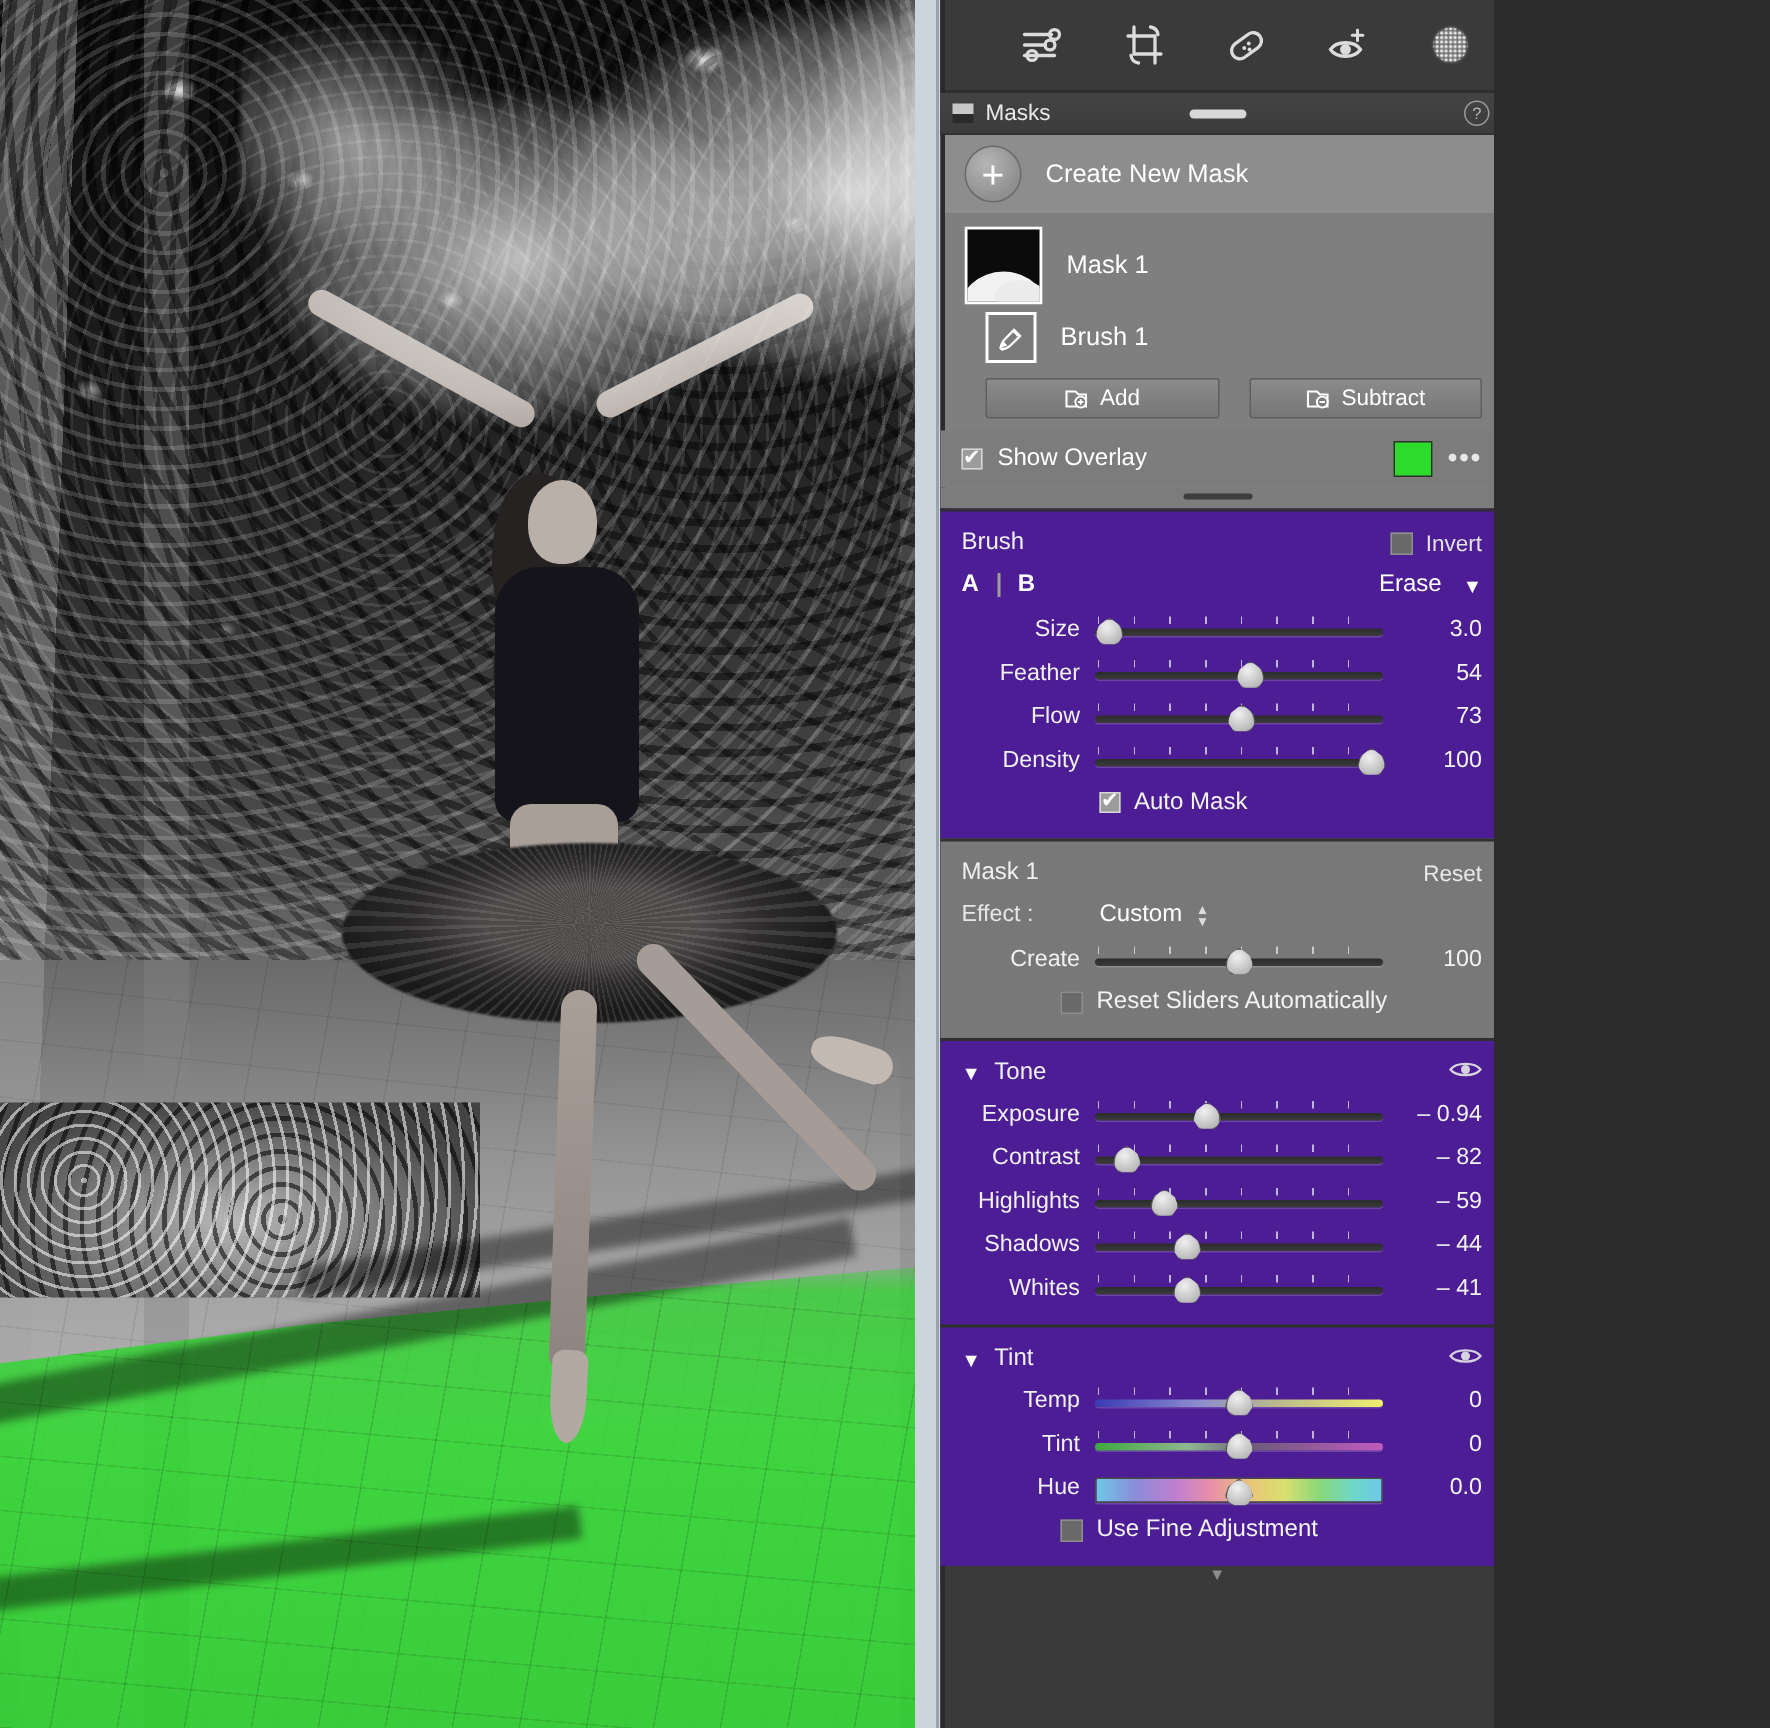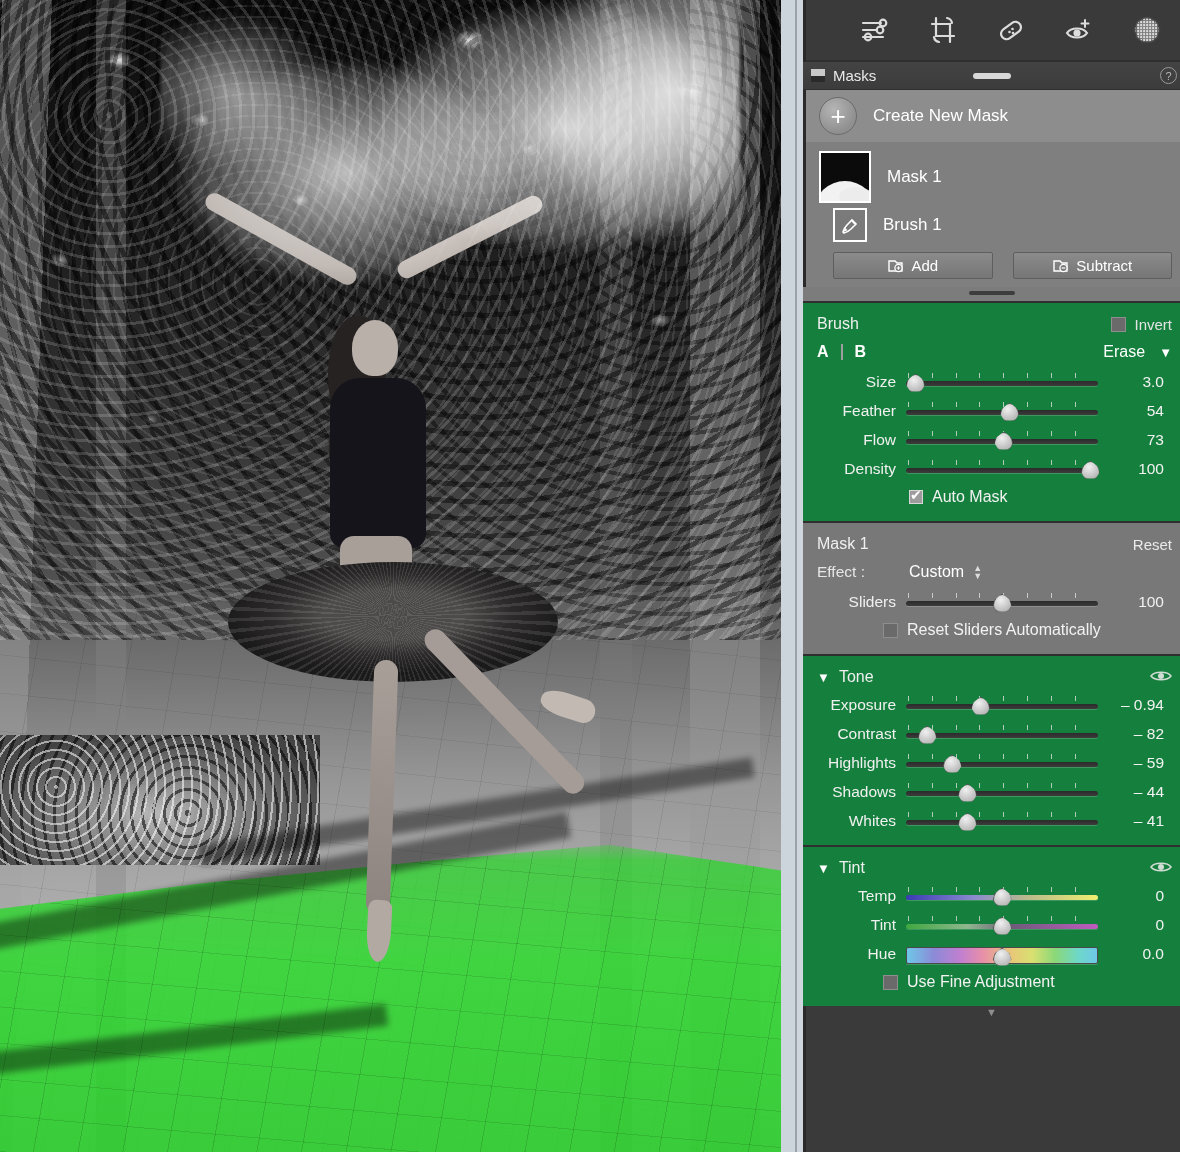--- a/index.html
+++ b/index.html
@@ -2,21 +2,21 @@
 <html><head>
 <meta charset="utf-8">
 <style>
   * { box-sizing: border-box; margin: 0; padding: 0; }
   html, body {
     width: 1180px; height: 1152px;
     background: #2b2b2b;
     font-family: "Liberation Sans", sans-serif;
     overflow: hidden;
   }
-  .app { position: relative; width: 1180px; height: 1152px; display: flex; }
+  .app { position: relative; width: 996px; height: 1152px; display: flex; }
 
   
   .canvas-area {
     position: relative;
     width: 781px; height: 1152px;
     overflow: hidden;
     background: #111;
   }
   .photo {
     position: absolute; inset: 0;
@@ -231,21 +231,21 @@
   .overlay-label { font-size: 16px; color: #fff; margin-left: 10px; }
   .swatch { width: 26px; height: 24px; border: 1px solid #2e2e2e; margin-left: auto; }
   .dots { color: #e8e8e8; font-size: 19px; letter-spacing: 1px; margin-left: 10px; padding-right: 2px; }
   .drag-handle-bar { height: 14px; background: #7c7c7c; position: relative; }
   .drag-handle-bar::after {
     content:""; position:absolute; left: 50%; top: 4px; transform: translateX(-50%);
     width: 46px; height: 4px; border-radius: 2px; background: #3d3d3d;
   }
 
   
-  .section { background: #15803d; border-top: 2px solid #2f2f2f; padding: 8px 0 10px 0; position: relative; }
+  .section { background: #4c1d95; border-top: 2px solid #2f2f2f; padding: 8px 0 10px 0; position: relative; }
   .section.dark { background: #787878; }
   .sec-head { display:flex; align-items:center; padding: 0 8px 0 14px; height: 26px; }
   .sec-title { font-size: 16px; color: #efefef; }
   .sec-right { margin-left:auto; font-size: 15px; color: #eaeaea; display:flex; align-items:center; gap: 8px; }
 
   .row { display: flex; align-items: center; height: 29px; padding: 0 8px 0 0; }
   .row-label { width: 103px; text-align: right; font-size: 15.5px; color: #f0f0f0; padding-right: 10px; flex: none; }
   .slider { position: relative; width: 192px; height: 22px; flex: none; }
   .ticks {
     position:absolute; left: 2px; right: 2px; top: 2px; height: 5px;
@@ -432,20 +432,26 @@
             <svg width="17" height="17" viewBox="0 0 17 17">
                 <path d="M2 4h6l2 2h5v8H2z" fill="none" stroke="#fff" stroke-width="1.4"></path>
                 <circle cx="11.5" cy="11" r="3.6" fill="#7b7b7b" stroke="#fff" stroke-width="1.3"></circle>
                 <path d="M9.7 11h3.6" stroke="#fff" stroke-width="1.2"></path>
               </svg>
             <span>Subtract</span>
           </div>
         </div>
       </div>
 
+      <div class="overlay-bar">
+        <div class="chk on"></div>
+        <div class="overlay-label">Show Overlay</div>
+        <div class="swatch" style="background:#2ddb2d"></div>
+        <div class="dots">•••</div>
+      </div>
       <div class="drag-handle-bar"></div>
     </div>
 
     <div class="section">
       <div class="sec-head">
         <div class="sec-title">Brush</div>
         <div class="invert-wrap">
           <div class="chk-box-sq"></div>
           <span>Invert</span>
         </div>
@@ -510,21 +516,21 @@
       </div>
       <div class="effect-row">
         <span class="effect-label">Effect :</span>
         <span class="effect-val">Custom</span>
         <span class="stepper">
             <span>▲</span>
             <span>▼</span>
           </span>
       </div>
       <div class="row">
-        <div class="row-label">Sliders</div>
+        <div class="row-label">Create</div>
         <div class="slider">
           <div class="ticks"></div>
             <div class="track"></div>
           <div class="knob" style="left:50%"></div>
         </div>
         <div class="val">100</div>
       </div>
       <div class="chk-row indent2">
         <div class="chk-box-sq"></div>
         <div class="chk-label">Reset Sliders Automatically</div>

